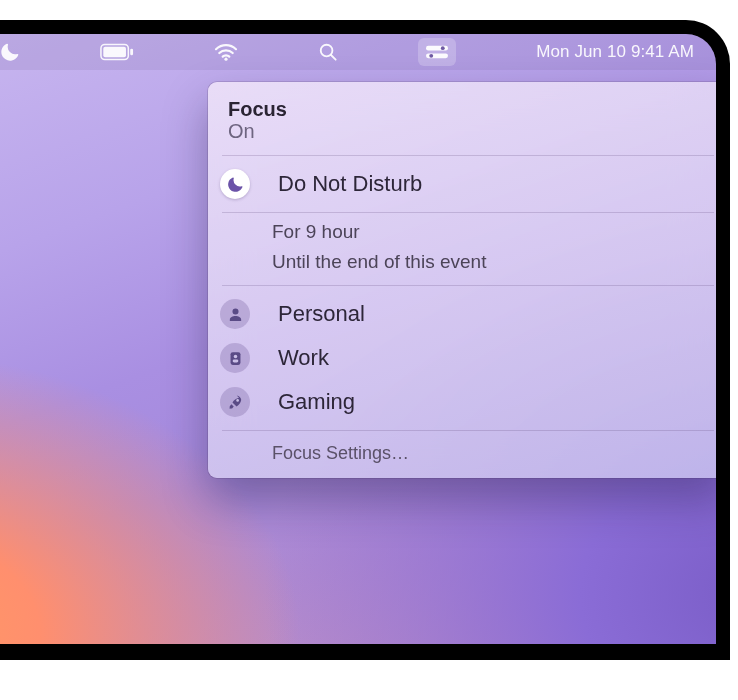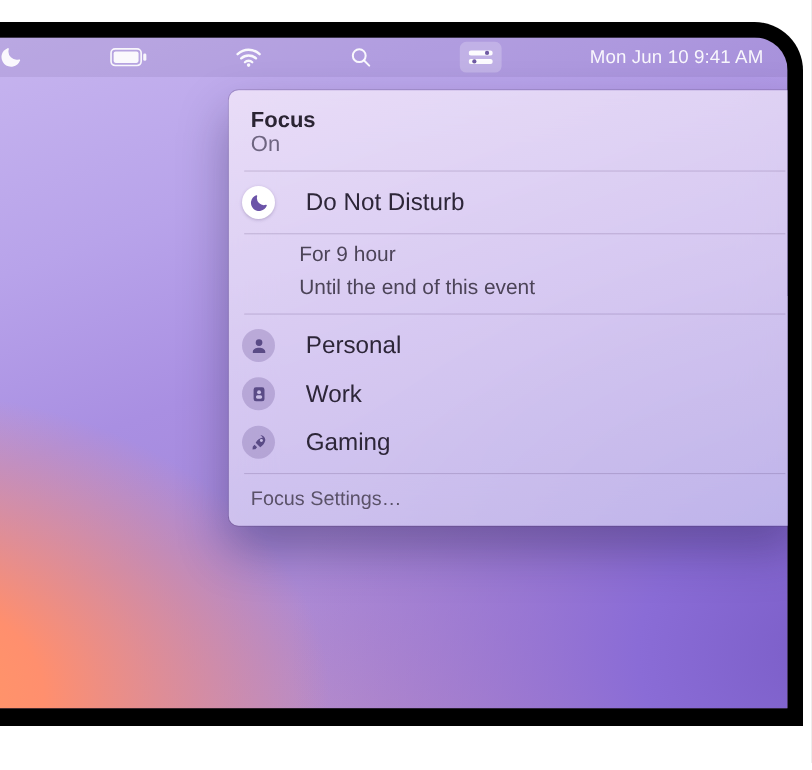--- a/index.html
+++ b/index.html
@@ -102,20 +102,21 @@
     .sub-list { padding: 2px 0 6px; }
     .sub-row {
       padding: 4px 20px 4px 64px;
       font-size: 19px;
       color: #4c4458;
     }
     .footer-link {
       padding: 10px 20px 6px;
       font-size: 18px;
       color: #5a5168;
+      margin-left: 44px;
     }
     .group { padding: 4px 0; }
   </style>
 </head>
 <body>
 
 <div class="device">
   <div class="bezel"></div>
   <div class="screen">
 

